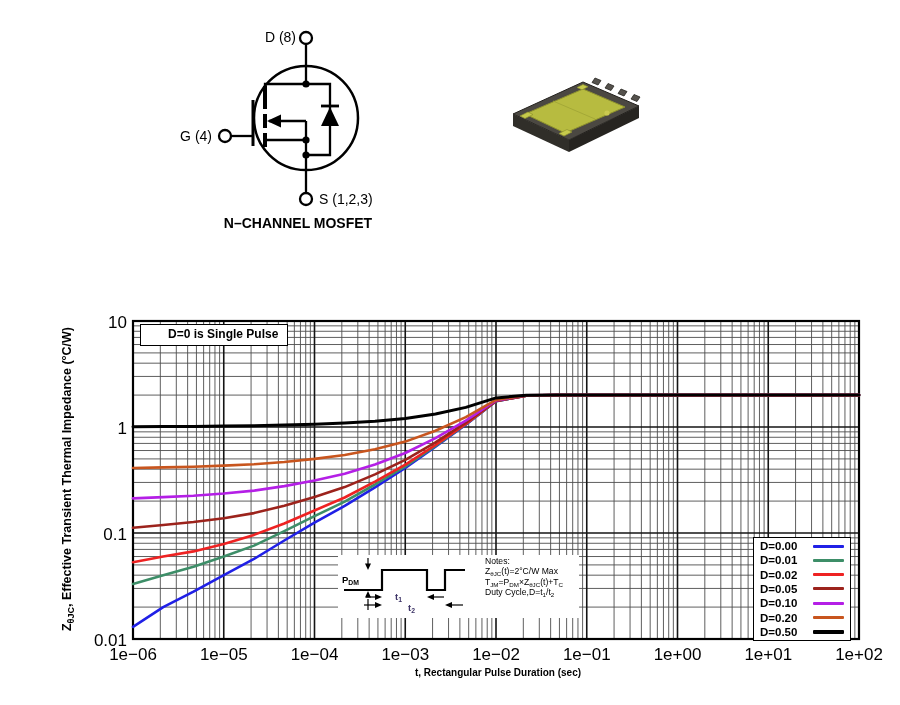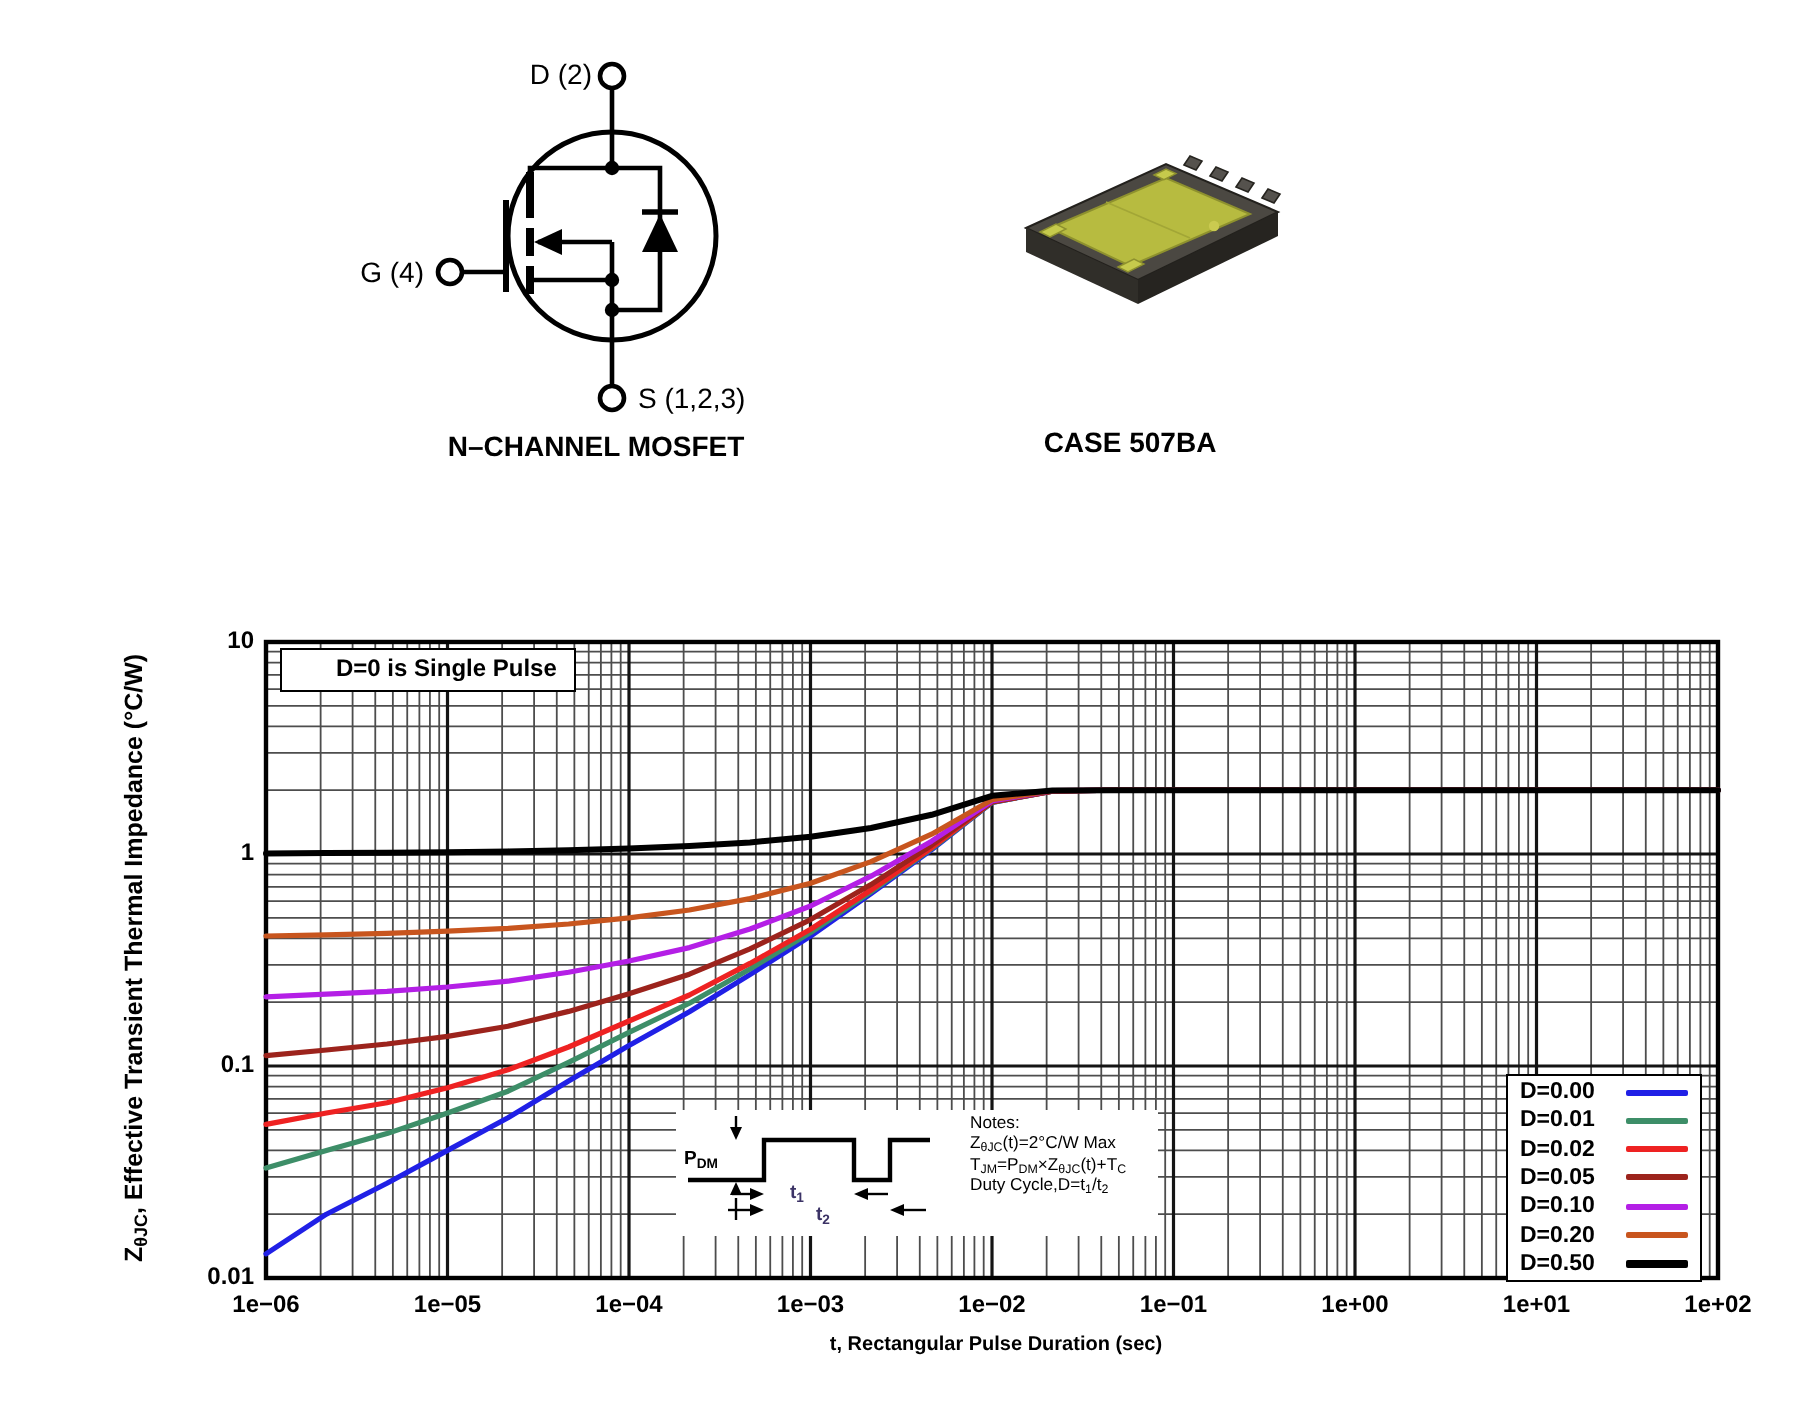--- a/index.html
+++ b/index.html
@@ -3,21 +3,21 @@
 <meta charset="utf-8">
 <style>
   html,body{margin:0;padding:0;background:#fff;}
   .page{position:relative;width:900px;height:705px;background:#fff;overflow:hidden;
         font-family:"Liberation Sans", sans-serif;color:#000;}
   .abs{position:absolute;}
   svg{display:block;}
   .lbl{font-size:14px;font-weight:500;white-space:nowrap;}
   .cap{font-size:14px;font-weight:bold;text-align:center;white-space:nowrap;}
   #chart-svg{position:absolute;left:0;top:0;pointer-events:none;}
-  .tick{position:absolute;font-size:12px;font-weight:700;white-space:nowrap;}
+  .tick{position:absolute;font-size:17px;font-weight:400;white-space:nowrap;}
   .xtick{text-align:center;}
   .ytick{text-align:right;}
   .axis-title{font-size:10px;font-weight:600;white-space:nowrap;}
   #y-title{position:absolute;left:-142px;top:471px;width:420px;height:16px;text-align:center;
            transform:rotate(-90deg);font-size:12.5px;font-weight:600;}
   #anno-box{position:absolute;left:140px;top:324px;width:148px;height:22px;background:#fff;
             border:1.5px solid #000;box-sizing:border-box;font-size:12px;font-weight:600;
             line-height:19px;padding-left:27px;white-space:nowrap;}
   #legend{position:absolute;left:753px;top:537px;width:98px;height:104px;background:#fff;
           border:1.6px solid #000;box-sizing:border-box;display:flex;flex-direction:column;
@@ -58,21 +58,21 @@
       <line x1="83" y1="85" x2="83" y2="131" stroke-width="3"></line>
     </g>
     <g fill="#000" stroke="none">
       <circle cx="136" cy="69" r="3.6"></circle>
       <circle cx="136" cy="125" r="3.6"></circle>
       <circle cx="136" cy="140" r="3.6"></circle>
       <polygon points="97,106 111,99.5 111,112.5"></polygon>
       <polygon points="160,92 151,111 169,111"></polygon>
     </g>
   </svg>
-  <div class="abs lbl" style="left:240px;top:29px;width:56px;text-align:right;">D (2)</div>
+  <div class="abs lbl" style="left:240px;top:29px;width:56px;text-align:right;">D (8)</div>
   <div class="abs lbl" style="left:172px;top:128px;width:40px;text-align:right;">G (4)</div>
   <div class="abs lbl" style="left:319px;top:191px;">S (1,2,3)</div>
   <div class="abs cap" style="left:185px;top:215px;width:226px;">N–CHANNEL MOSFET</div>
 
   <svg class="abs" style="left:497px;top:70px;" width="150" height="95" viewBox="0 0 150 95">
 
     <g fill="#55524d" stroke="#26241f" stroke-width="0.8">
       <polygon points="95,12.5 101,15 104,10.5 98,8"></polygon>
       <polygon points="108,18 114,20.5 117,16 111,13.5"></polygon>
       <polygon points="121,23.5 127,26 130,21.5 124,19"></polygon>
@@ -86,21 +86,20 @@
     <polygon points="28,44 86,19 128,37 68,63" fill="#b7bb40" stroke="#8e912e" stroke-width="1"></polygon>
     <line x1="56" y1="31" x2="98" y2="49" stroke="#a2a636" stroke-width="0.9"></line>
 
     <g fill="#c6ca4c" stroke="#8e912e" stroke-width="0.7">
       <polygon points="23,46 31,42 36,44.5 28,48.5"></polygon>
       <polygon points="62,63.5 70,59.5 75,62 67,66"></polygon>
       <polygon points="80,17.5 86,14.5 91,16.8 85,19.8"></polygon>
     </g>
     <circle cx="110" cy="43" r="2.6" fill="#caca50"></circle>
   </svg>
-  <div class="abs cap" style="left:479px;top:213px;width:172px;">CASE 507BA</div>
 
   <svg id="chart-svg" width="900" height="705" viewBox="0 0 900 705">
       <line x1="160.3184721065063" y1="321" x2="160.3184721065063" y2="639" stroke="#4d4d4d" stroke-width="0.9"></line>
       <line x1="176.29875386580937" y1="321" x2="176.29875386580937" y2="639" stroke="#4d4d4d" stroke-width="0.9"></line>
       <line x1="187.63694421301258" y1="321" x2="187.63694421301258" y2="639" stroke="#4d4d4d" stroke-width="0.9"></line>
       <line x1="196.4315278934937" y1="321" x2="196.4315278934937" y2="639" stroke="#4d4d4d" stroke-width="0.9"></line>
       <line x1="203.61722597231568" y1="321" x2="203.61722597231568" y2="639" stroke="#4d4d4d" stroke-width="0.9"></line>
       <line x1="209.69264713129382" y1="321" x2="209.69264713129382" y2="639" stroke="#4d4d4d" stroke-width="0.9"></line>
       <line x1="214.95541631951886" y1="321" x2="214.95541631951886" y2="639" stroke="#4d4d4d" stroke-width="0.9"></line>
       <line x1="219.59750773161875" y1="321" x2="219.59750773161875" y2="639" stroke="#4d4d4d" stroke-width="0.9"></line>

